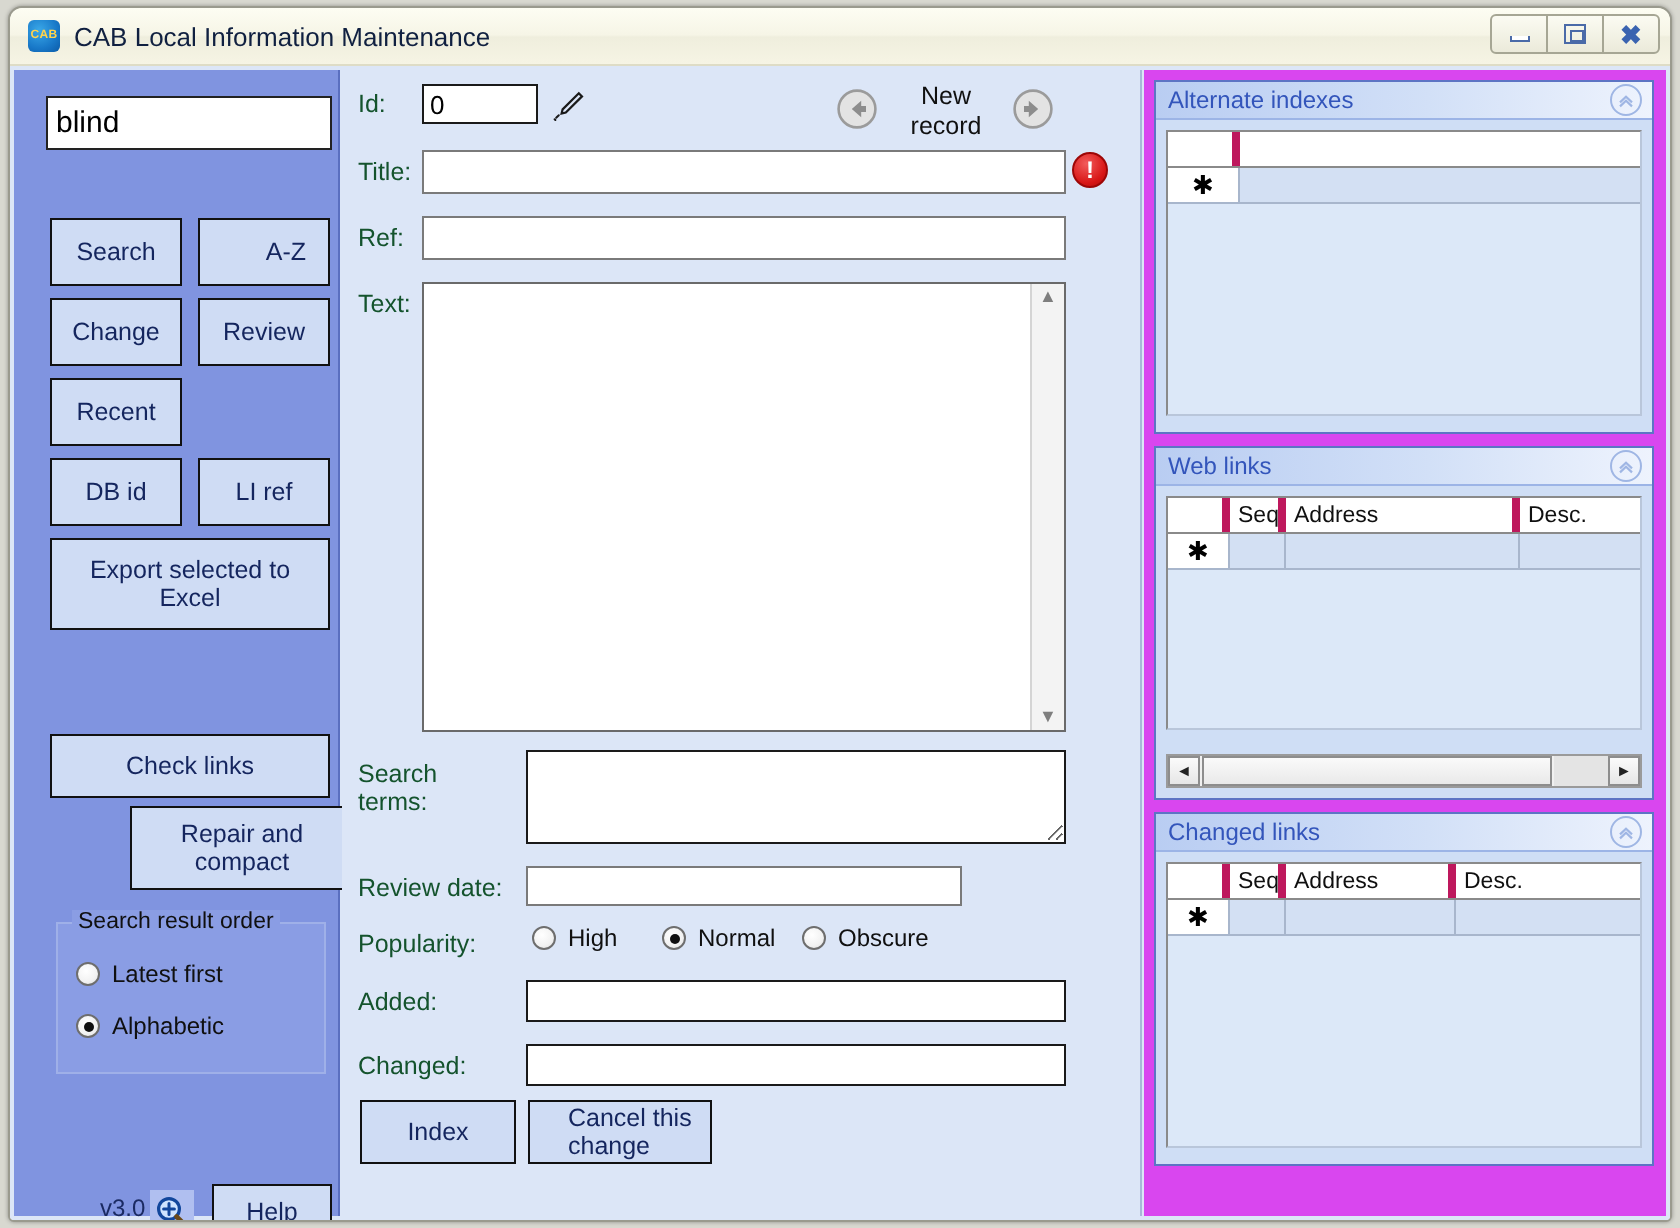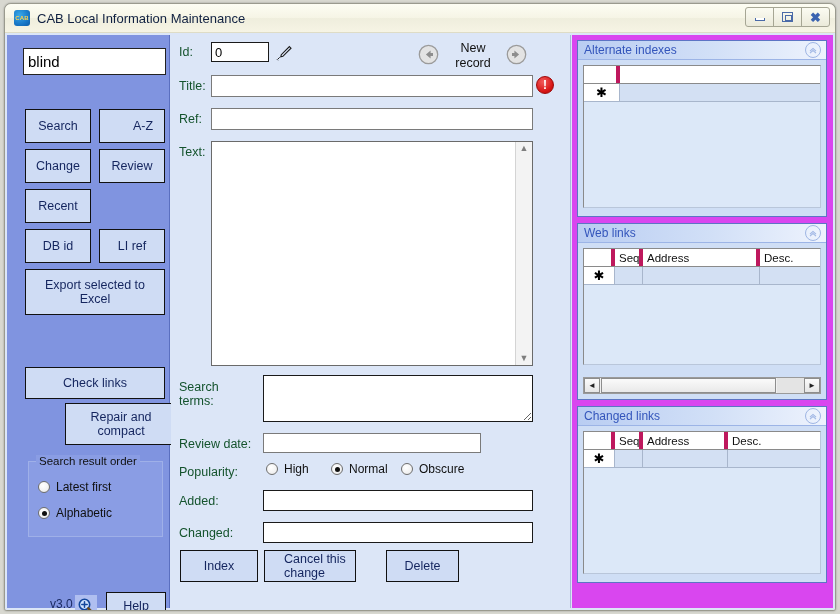--- a/index.html
+++ b/index.html
@@ -444,21 +444,20 @@
       </div>
 
       <div class="lbl" style="left:8px; top:459px;">Added:</div>
       <input class="fld dark" id="added-field" type="text" value="" style="">
 
       <div class="lbl" style="left:8px; top:491px;">Changed:</div>
       <input class="fld dark" id="changed-field" type="text" value="" style="">
 
       <div class="btm-btn" style="left:9px;   width:78px;">Index</div>
       <div class="btm-btn" style="left:93px;  width:92px;padding-left:19px;">Cancel this change</div>
-      <div class="btm-btn" style="left:215px; width:73px;">Delete</div>
     </div>
 
     <div id="right">
 
       <div class="panel" style="top:5px; height:177px;">
         <div class="panel-head">
           <span class="ph-title">Alternate indexes</span>
           <span class="collapse-icon">
             <svg width="10" height="10" viewBox="0 0 10 10">
                 <path d="M2 6.2L5 3.4l3 2.8M2 8.2L5 5.4l3 2.8" fill="none" stroke="#9fb6e4" stroke-width="1.1"></path>

